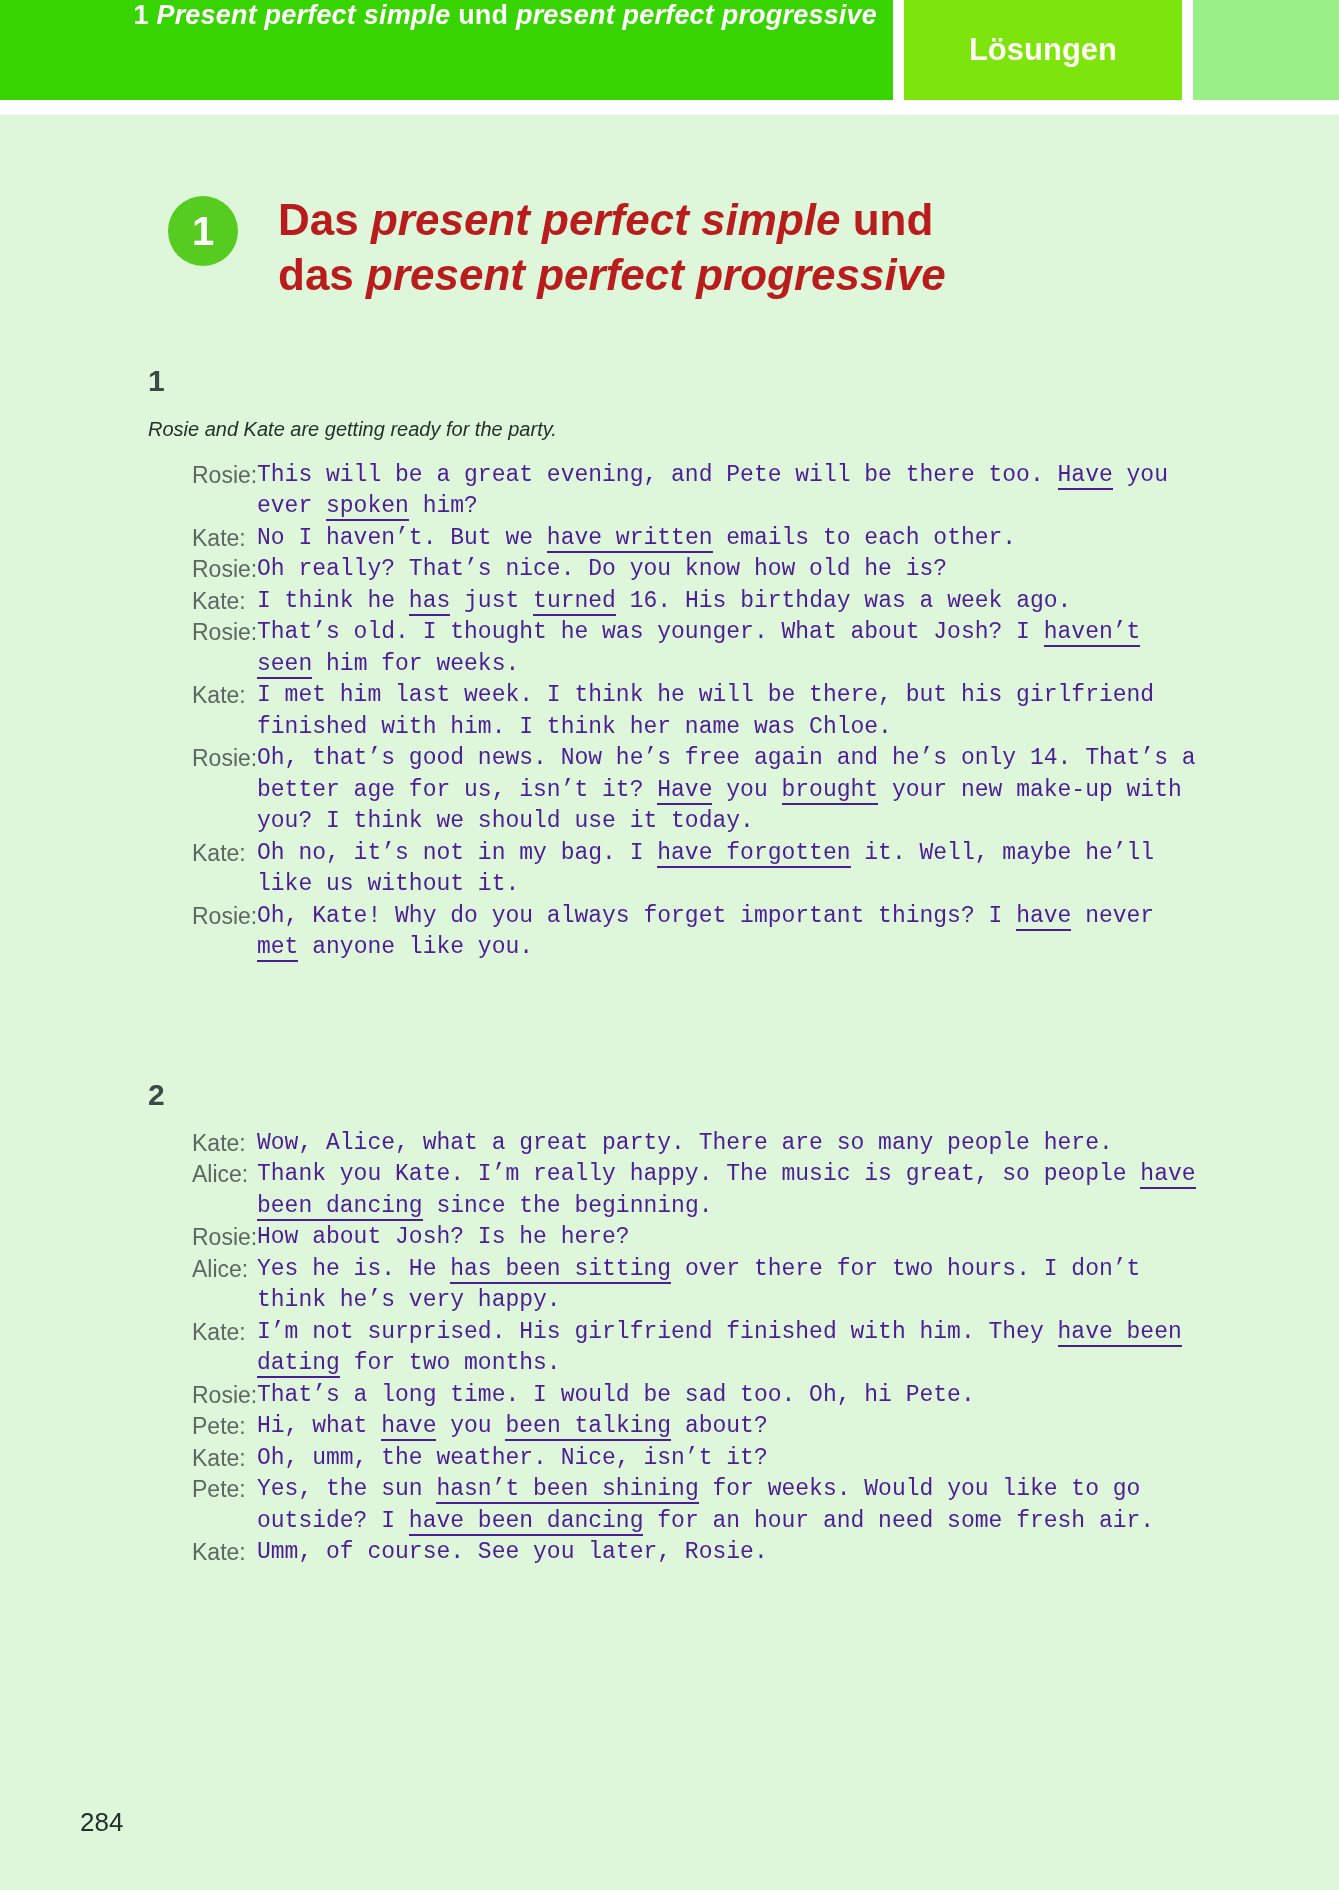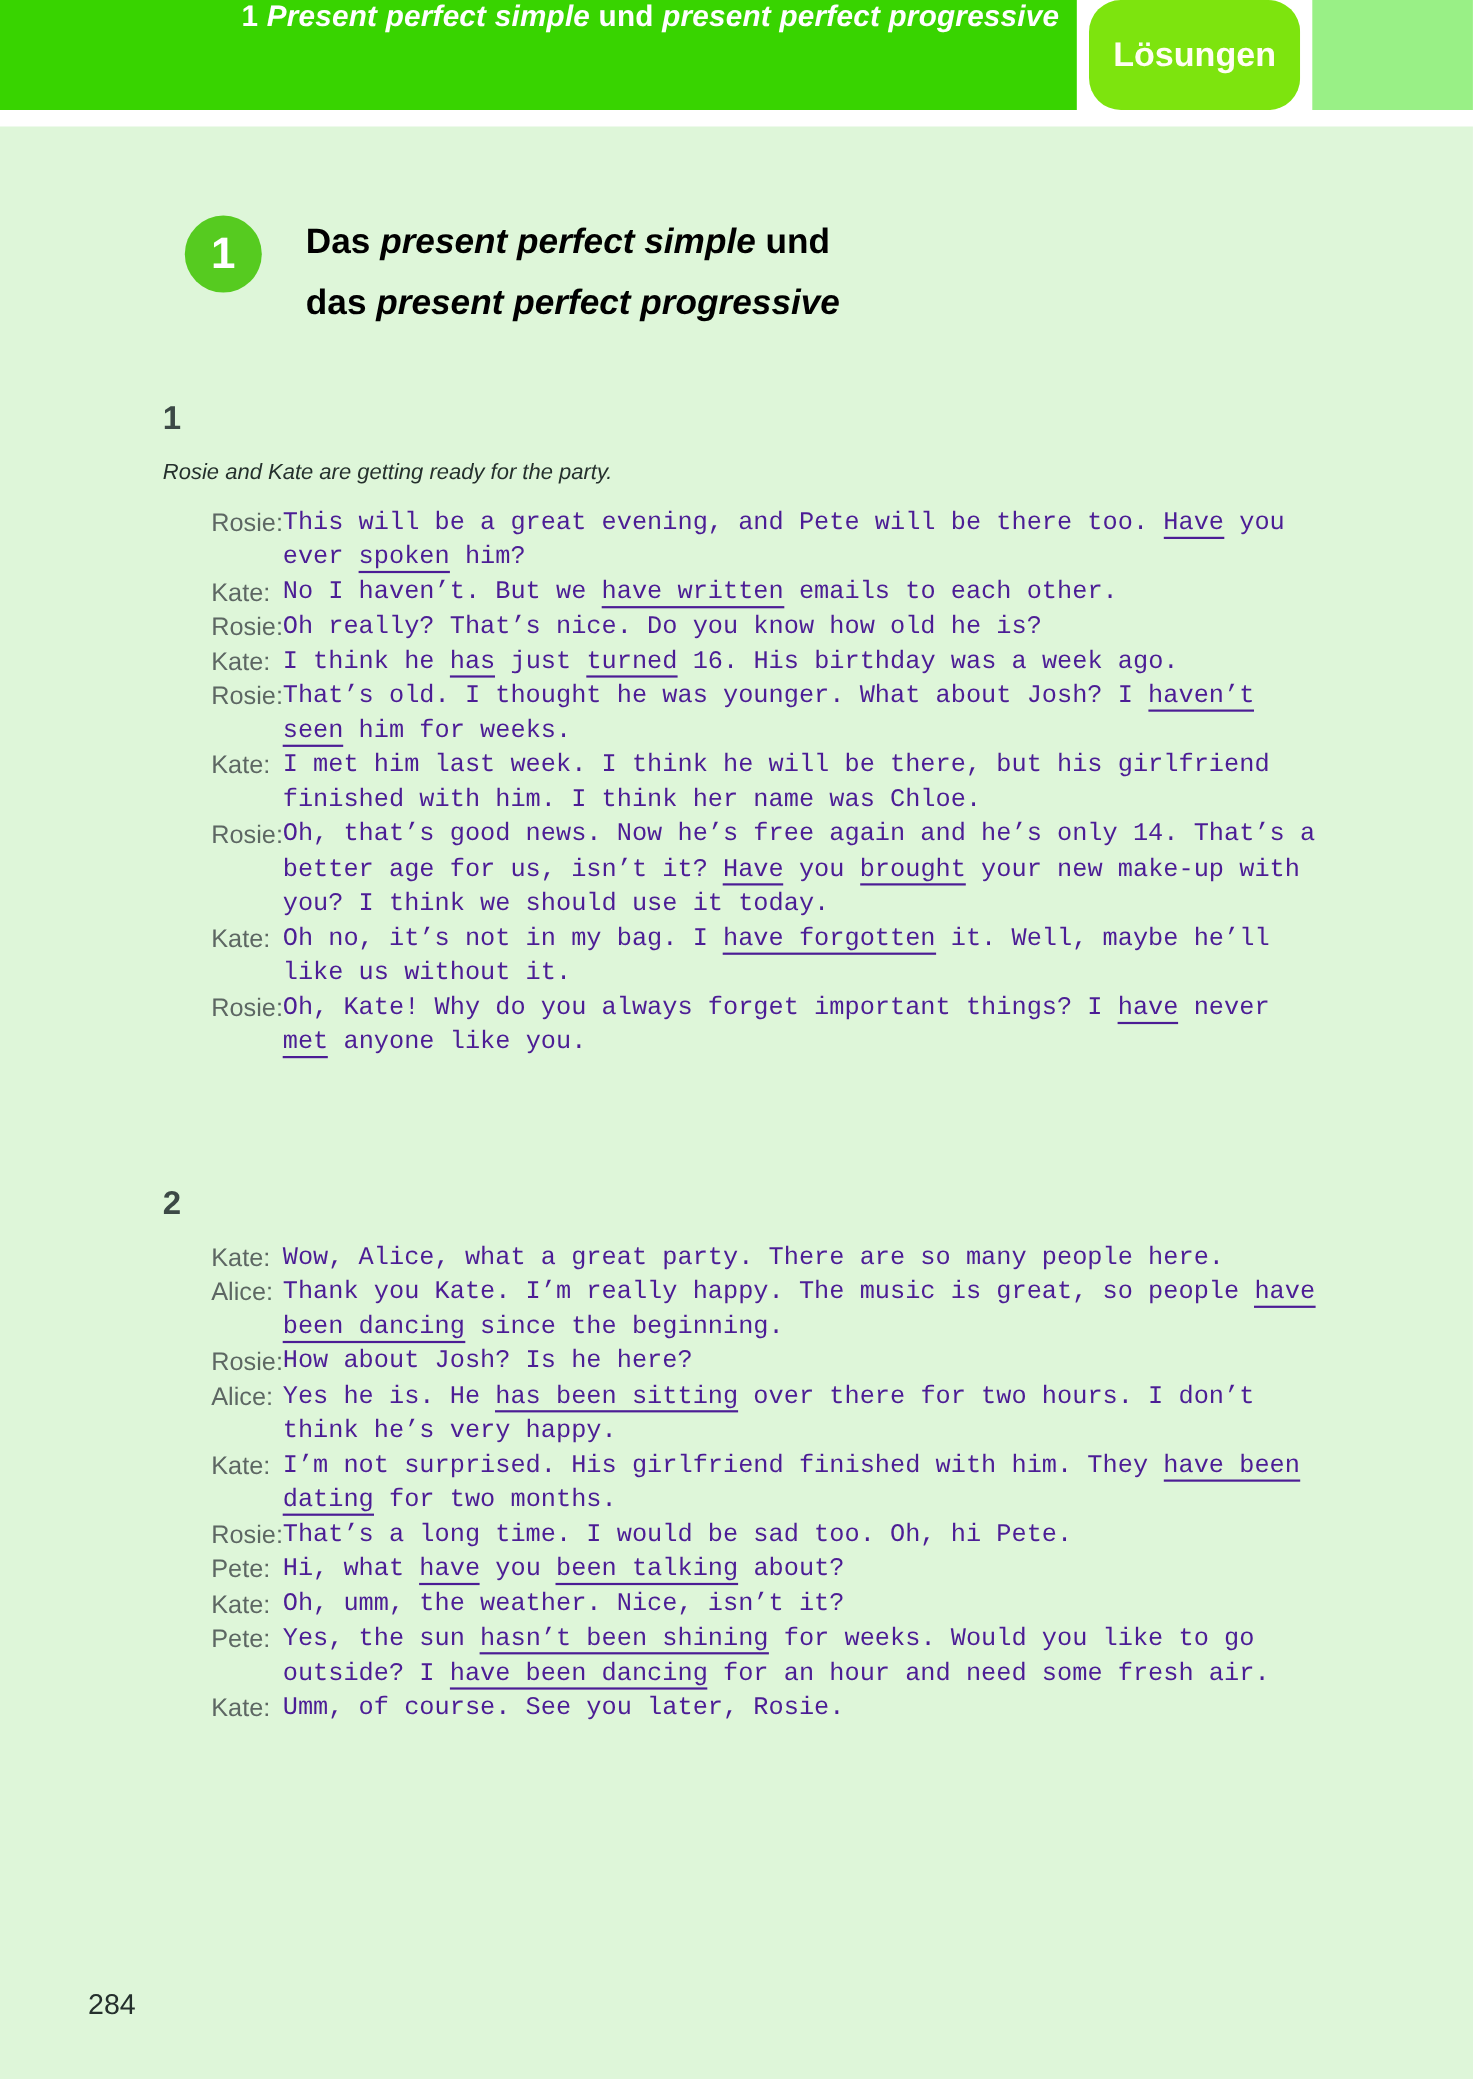--- a/index.html
+++ b/index.html
@@ -14,42 +14,42 @@
   .header{display:flex;height:100px;width:100%;}
   .bar-main{
     flex:1;background:#38d400;display:flex;
     justify-content:flex-end;padding-right:16px;box-sizing:border-box;
   }
   .bar-main .chapter-label{
     color:#ffffff;font-size:27px;font-weight:600;letter-spacing:.2px;white-space:nowrap;
   }
   .hgap{width:11px;background:#ffffff;flex:none;}
   .bar-badge{
-    width:192px;flex:none;background:#7de40e;display:flex;
-    align-items:center;justify-content:center;border-radius:29px;
+    width:278px;flex:none;background:#7de40e;display:flex;
+    align-items:center;justify-content:center;
   }
   .bar-badge span{color:#fffdf2;font-size:31px;font-weight:700;}
   .bar-pale{width:146px;flex:none;background:#99f086;}
   .white-strip{height:15px;background:#ffffff;}
 
   
   .mint{
     position:relative;background:#def6d9;height:1775px;box-sizing:border-box;
     padding:77px 138px 0 148px;
   }
 
   .title-row{display:flex;margin-left:20px;}
   .num-circle{
     width:70px;height:70px;border-radius:50%;background:#56cb20;flex:none;
     display:flex;align-items:center;justify-content:center;margin-top:4px;
   }
   .num-circle span{color:#ffffff;font-size:40px;font-weight:700;}
   h1{
-    margin:0 0 0 40px;font-size:32px;line-height:55px;
-    color:#000000;font-weight:700;
+    margin:0 0 0 40px;font-size:44px;line-height:55px;
+    color:#b91c1c;font-weight:700;
   }
   .it{font-style:italic;}
 
   .section-heading{
     font-size:30px;line-height:34px;font-weight:700;color:#3c4946;margin:0;
   }
   .sec-gap-1{margin-top:62px;}
   .sec-gap-2{margin-top:114px;}
 
   .intro{font-size:20px;line-height:31.5px;color:#25302d;margin:16px 0 5px 0;font-style:italic;}

